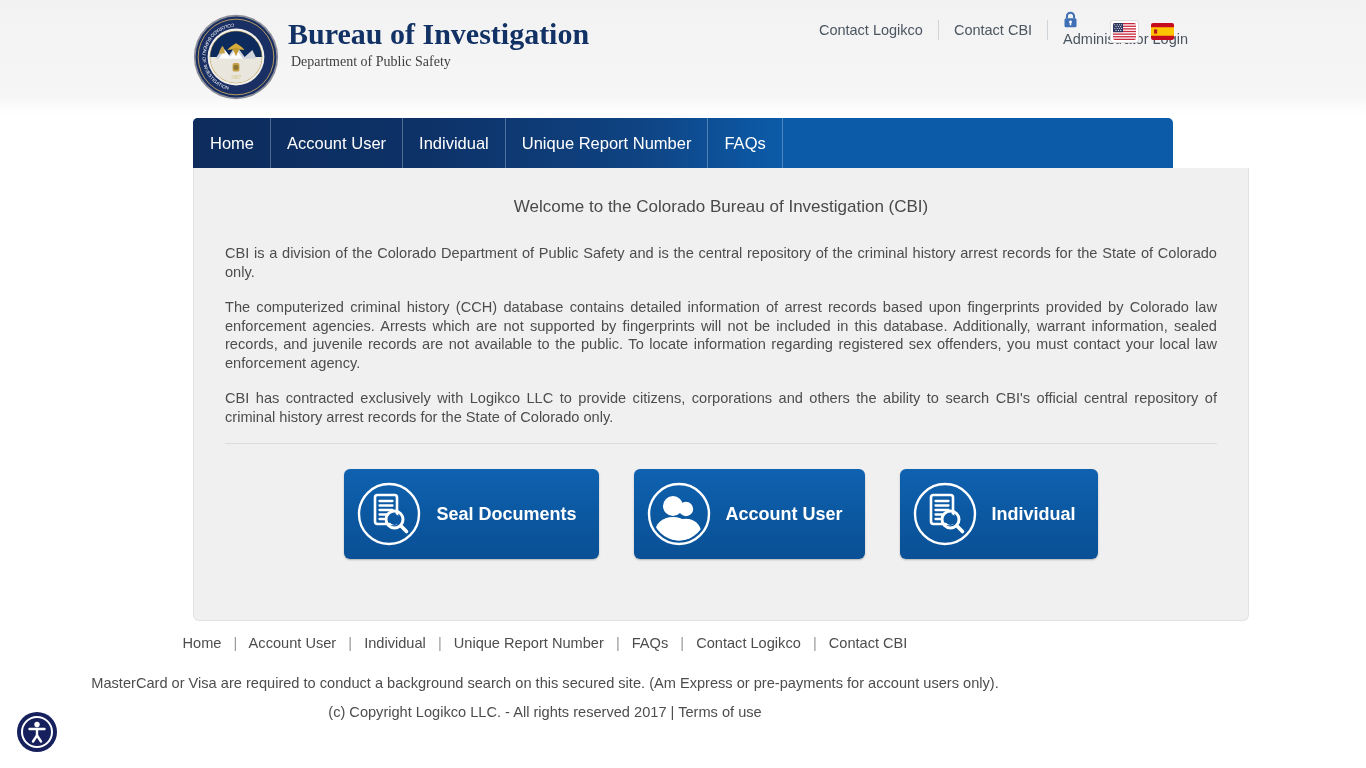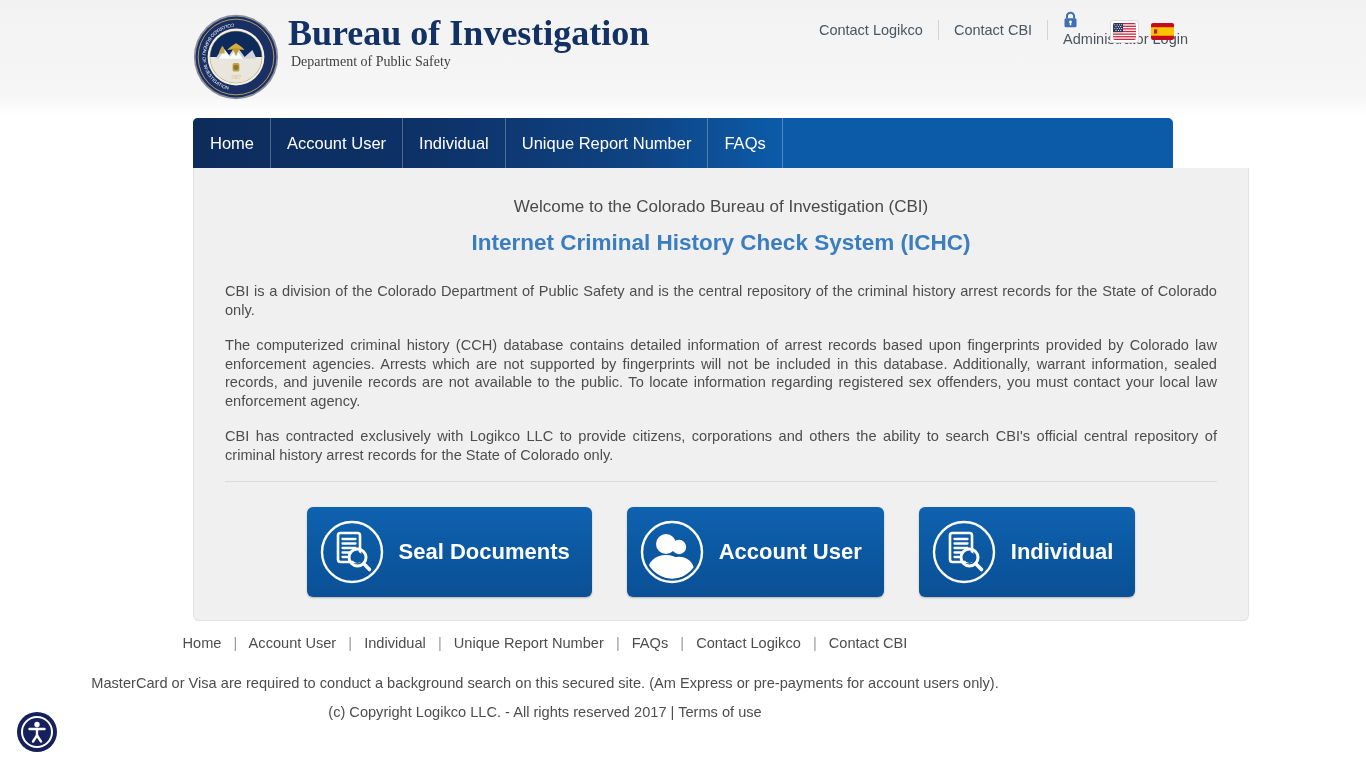--- a/index.html
+++ b/index.html
@@ -32,21 +32,21 @@
   .brand-line1 {
     font-family: "Liberation Serif", serif;
     font-size: 30px;
     color: #1b3a6b;
     line-height: 32px;
     letter-spacing: 0.2px;
   }
   .brand-line2 {
     font-family: "Liberation Serif", serif;
     font-weight: bold;
-    font-size: 36px;
+    font-size: 30px;
     color: #123164;
     line-height: 33px;
     letter-spacing: 0px;
   }
   .brand-line3 {
     font-family: "Liberation Serif", serif;
     font-size: 14px;
     color: #3f3f3f;
     line-height: 18px;
     padding-left: 3px;
@@ -186,21 +186,21 @@
     border-radius: 6px;
     background: linear-gradient(to bottom, #0f62b0 0%, #0b57a0 55%, #0a5096 100%);
     box-shadow: 0 1px 2px rgba(0,0,0,0.25);
     padding: 0 22px 0 12px;
     text-decoration: none;
     cursor: pointer;
   }
   .btn-icon { width: 66px; height: 66px; flex: 0 0 66px; }
   .btn-label {
     color: #ffffff;
-    font-size: 22px;
+    font-size: 18px;
     font-weight: bold;
     margin-left: 14px;
     white-space: nowrap;
     text-align: center;
   }
 
   
   .footer {
     position: absolute;
     left: 0; top: 632px;
@@ -335,21 +335,20 @@
       <a href="#" class="nav-item">Home</a>
       <a href="#" class="nav-item">Account User</a>
       <a href="#" class="nav-item">Individual</a>
       <a href="#" class="nav-item">Unique Report Number</a>
       <a href="#" class="nav-item">FAQs</a>
     </div>
   </div>
 
   <div class="panel">
     <div class="welcome">Welcome to the Colorado Bureau of Investigation (CBI)</div>
-    <div class="ichc">Internet Criminal History Check System (ICHC)</div>
 
     <div class="body-text">
       <p>CBI is a division of the Colorado Department of Public Safety and is the central repository of the criminal history arrest records for the State of Colorado only.</p>
       <p>The computerized criminal history (CCH) database contains detailed information of arrest records based upon fingerprints provided by Colorado law enforcement agencies. Arrests which are not supported by fingerprints will not be included in this database. Additionally, warrant information, sealed records, and juvenile records are not available to the public. To locate information regarding registered sex offenders, you must contact your local law enforcement agency.</p>
       <p>CBI has contracted exclusively with Logikco LLC to provide citizens, corporations and others the ability to search CBI's official central repository of criminal history arrest records for the State of Colorado only.</p>
     </div>
 
     <div class="divider"></div>
 
     <div class="buttons">

